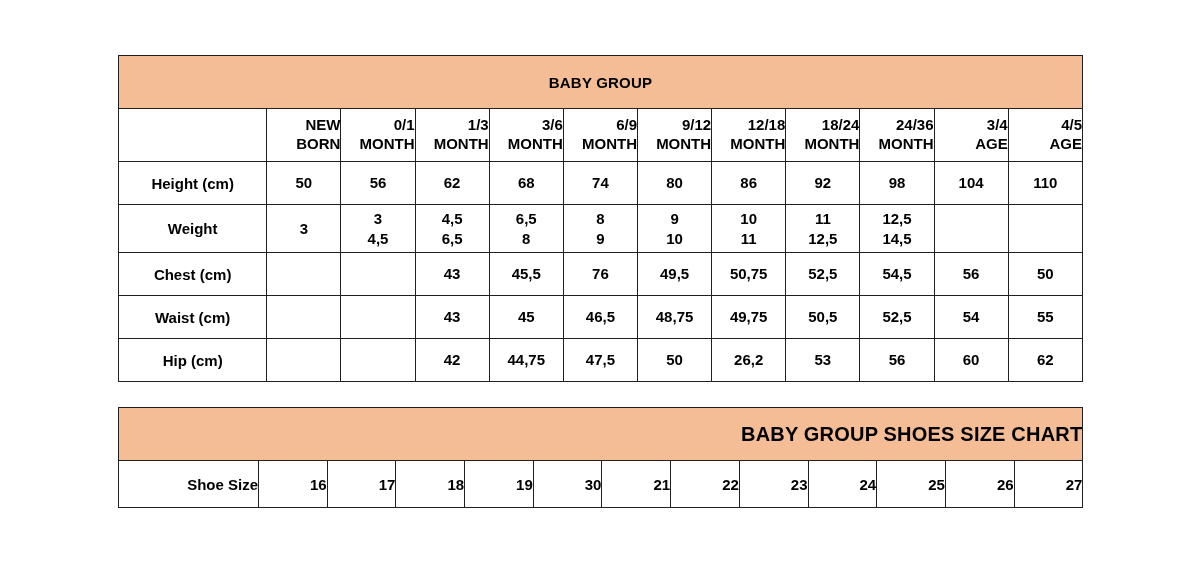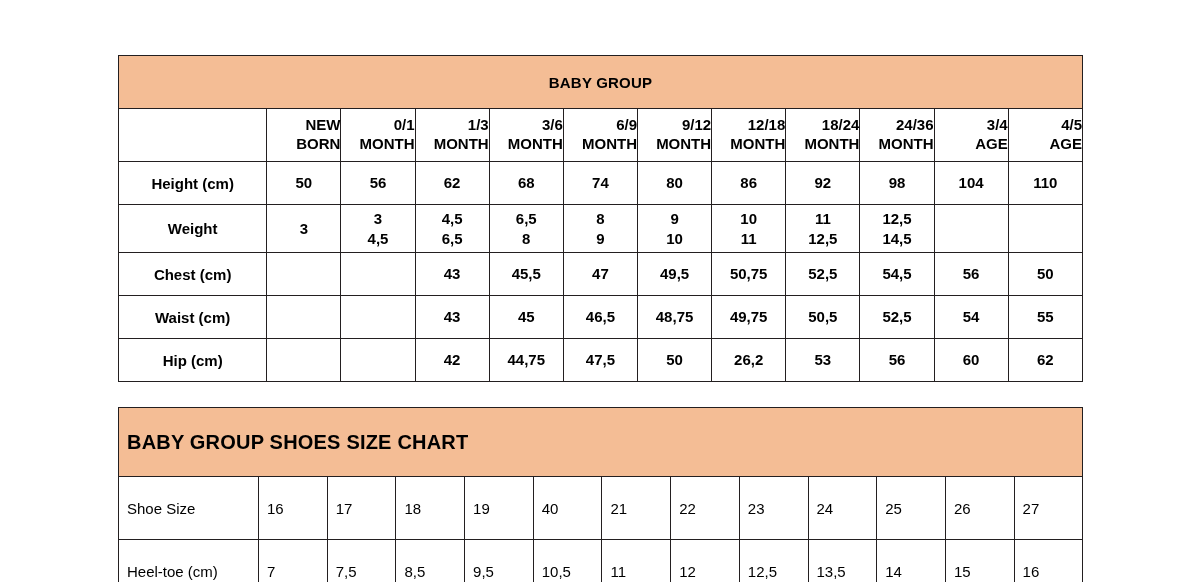--- a/index.html
+++ b/index.html
@@ -76,32 +76,32 @@
   .gap { height: 25px; }
 
   
   table.shoes {
     border-collapse: collapse;
     table-layout: fixed;
     width: 965px;
   }
   table.shoes td {
     border: 1px solid #231f20;
-    padding: 8px;
-    text-align: left;
+    padding: 0;
+    text-align: right;
     vertical-align: middle;
     font-size: 15px;
     color: #000;
     height: 46px;
   }
   table.shoes td.title-cell {
     height: 52px;
     font-size: 20px;
   }
-  .shoe-hdr { font-weight: normal; }
+  .shoe-hdr { font-weight: bold; }
   .shoe-val { font-weight: normal; }
   col.s-label { width: 140px; }
   col.s-d { width: 68.7px; }
 </style>
 </head>
 <body>
 
 <div class="page">
 
   <table class="chart">
@@ -261,21 +261,21 @@
         <td class="data-cell">
             <span></span>
           </td>
         <td class="data-cell">
             <span>43</span>
           </td>
         <td class="data-cell">
             <span>45,5</span>
           </td>
         <td class="data-cell">
-            <span>47</span>
+            <span>76</span>
           </td>
         <td class="data-cell">
             <span>49,5</span>
           </td>
         <td class="data-cell">
             <span>50,75</span>
           </td>
         <td class="data-cell">
             <span>52,5</span>
           </td>
@@ -387,40 +387,25 @@
     <tbody>
       <tr>
         <td class="title-cell" colspan="13">BABY GROUP SHOES SIZE CHART</td>
       </tr>
       <tr>
         <td class="row-label shoe-hdr">Shoe Size</td>
         <td class="shoe-hdr">16</td>
         <td class="shoe-hdr">17</td>
         <td class="shoe-hdr">18</td>
         <td class="shoe-hdr">19</td>
-        <td class="shoe-hdr">40</td>
+        <td class="shoe-hdr">30</td>
         <td class="shoe-hdr">21</td>
         <td class="shoe-hdr">22</td>
         <td class="shoe-hdr">23</td>
         <td class="shoe-hdr">24</td>
         <td class="shoe-hdr">25</td>
         <td class="shoe-hdr">26</td>
         <td class="shoe-hdr">27</td>
       </tr>
-      <tr>
-        <td class="row-label shoe-hdr">Heel-toe (cm)</td>
-        <td class="shoe-val">7</td>
-        <td class="shoe-val">7,5</td>
-        <td class="shoe-val">8,5</td>
-        <td class="shoe-val">9,5</td>
-        <td class="shoe-val">10,5</td>
-        <td class="shoe-val">11</td>
-        <td class="shoe-val">12</td>
-        <td class="shoe-val">12,5</td>
-        <td class="shoe-val">13,5</td>
-        <td class="shoe-val">14</td>
-        <td class="shoe-val">15</td>
-        <td class="shoe-val">16</td>
-      </tr>
     </tbody>
   </table>
 
 </div>
 
 </body></html>

